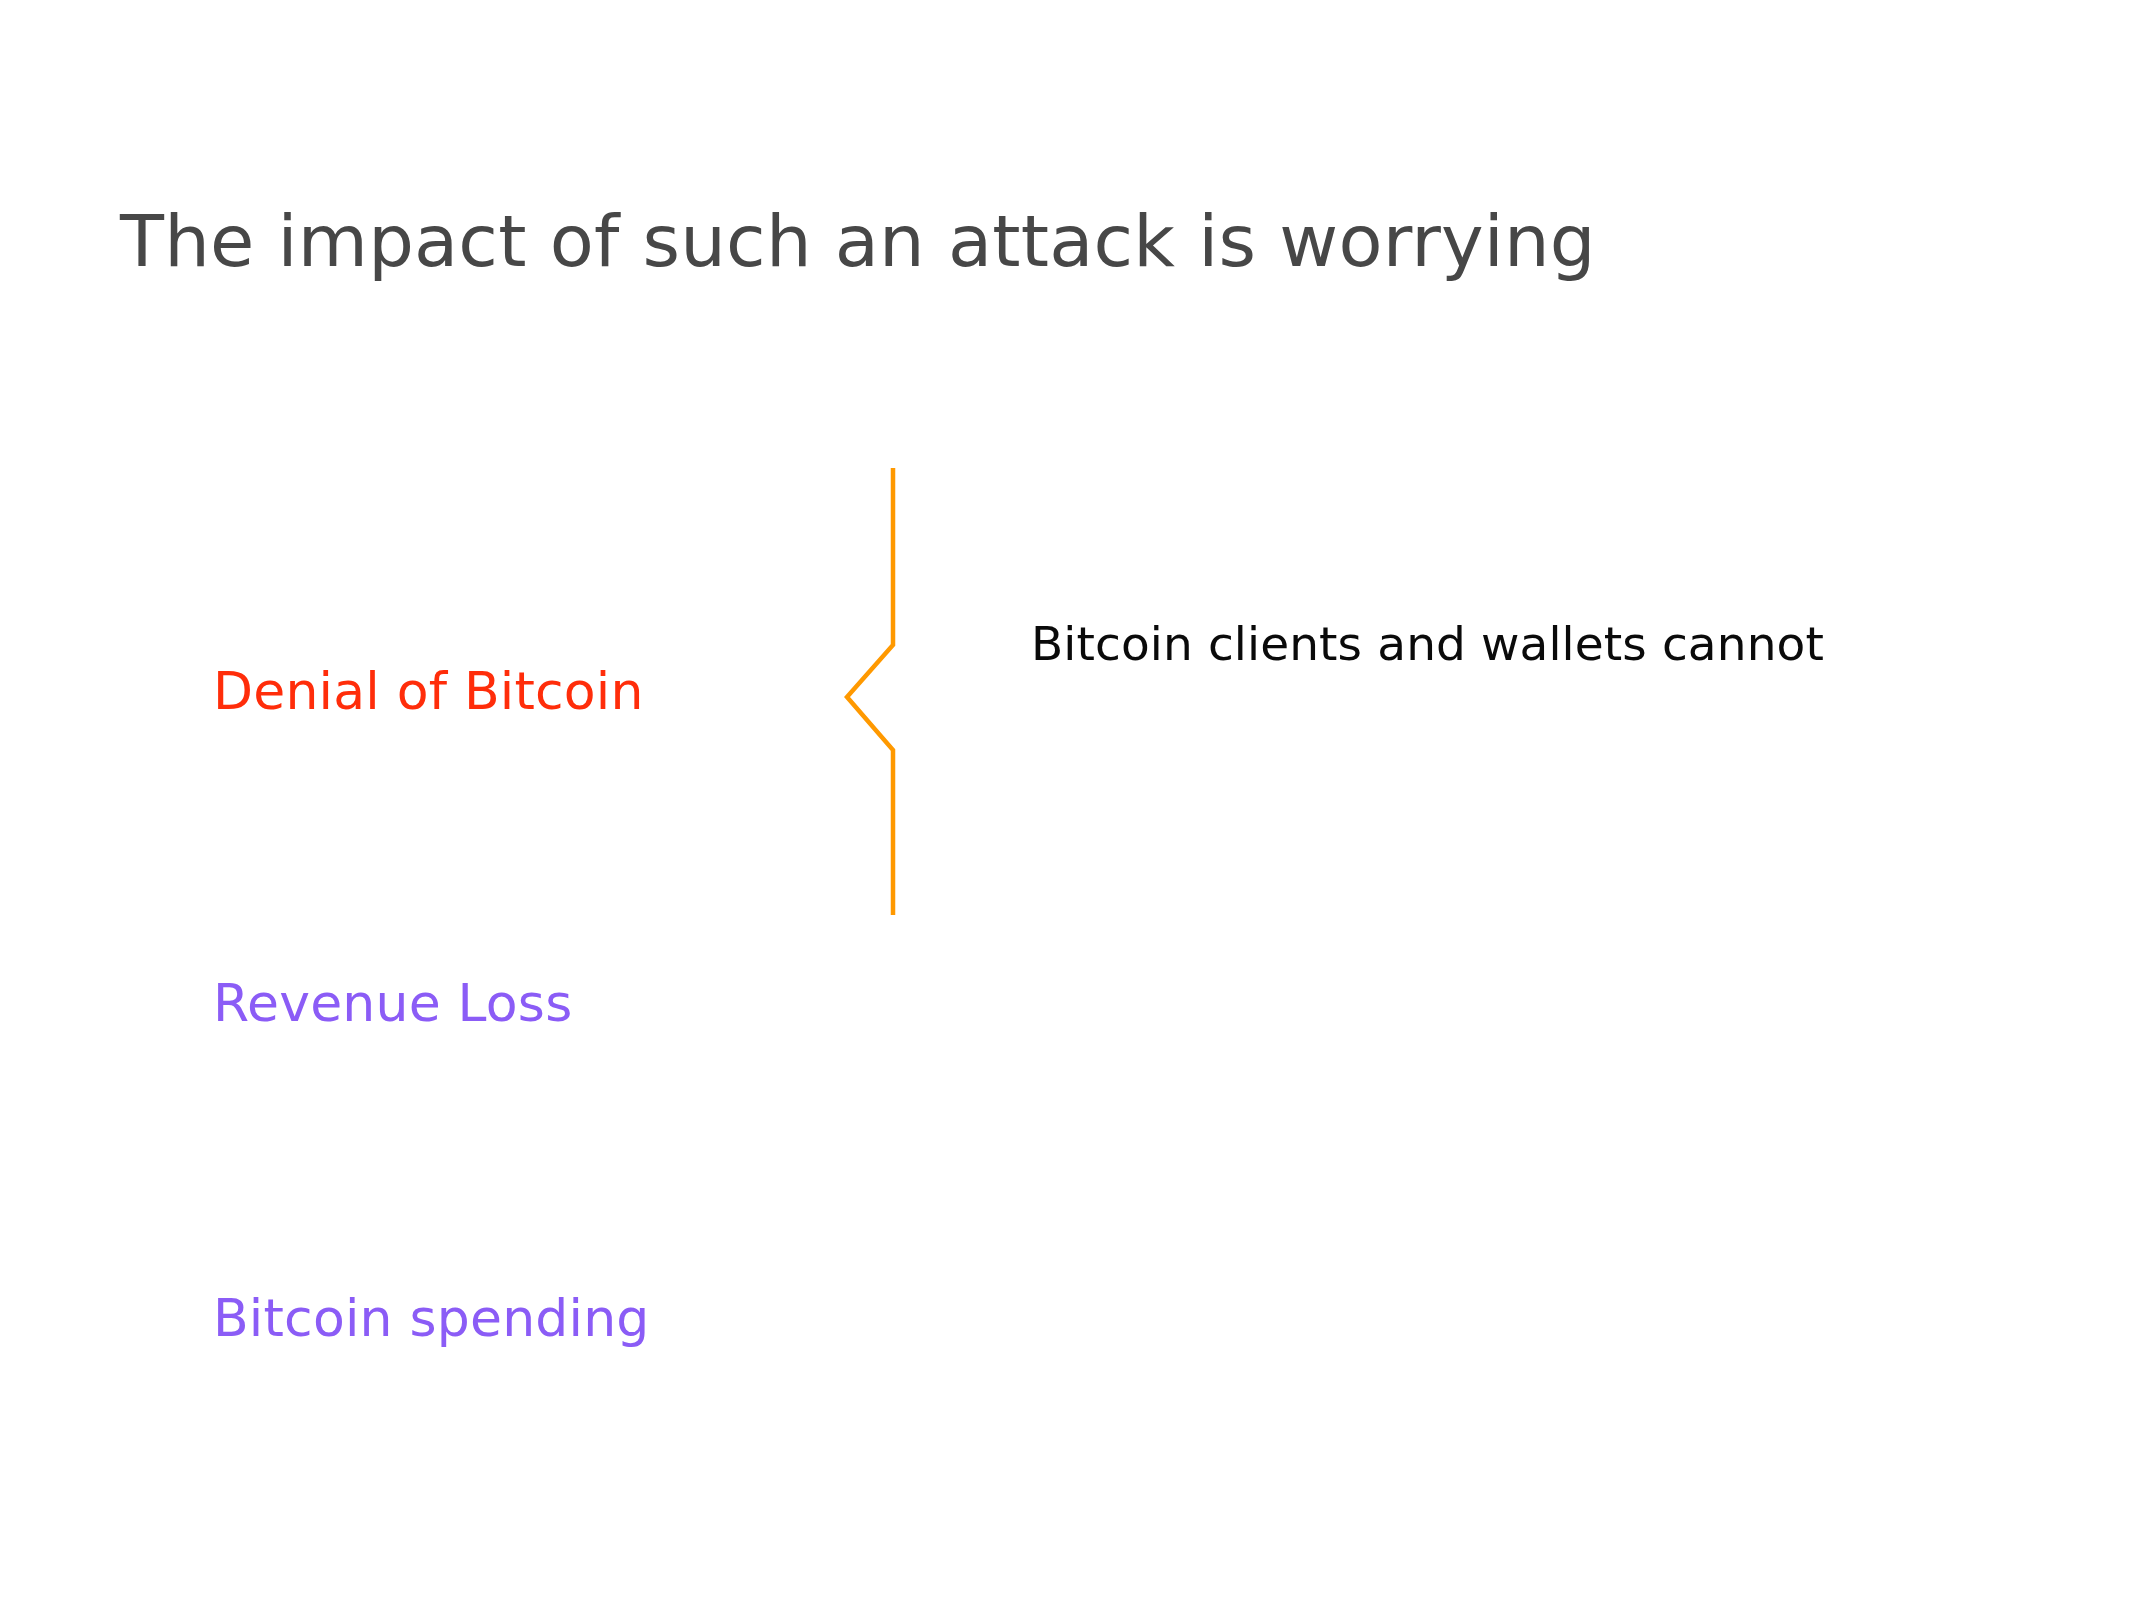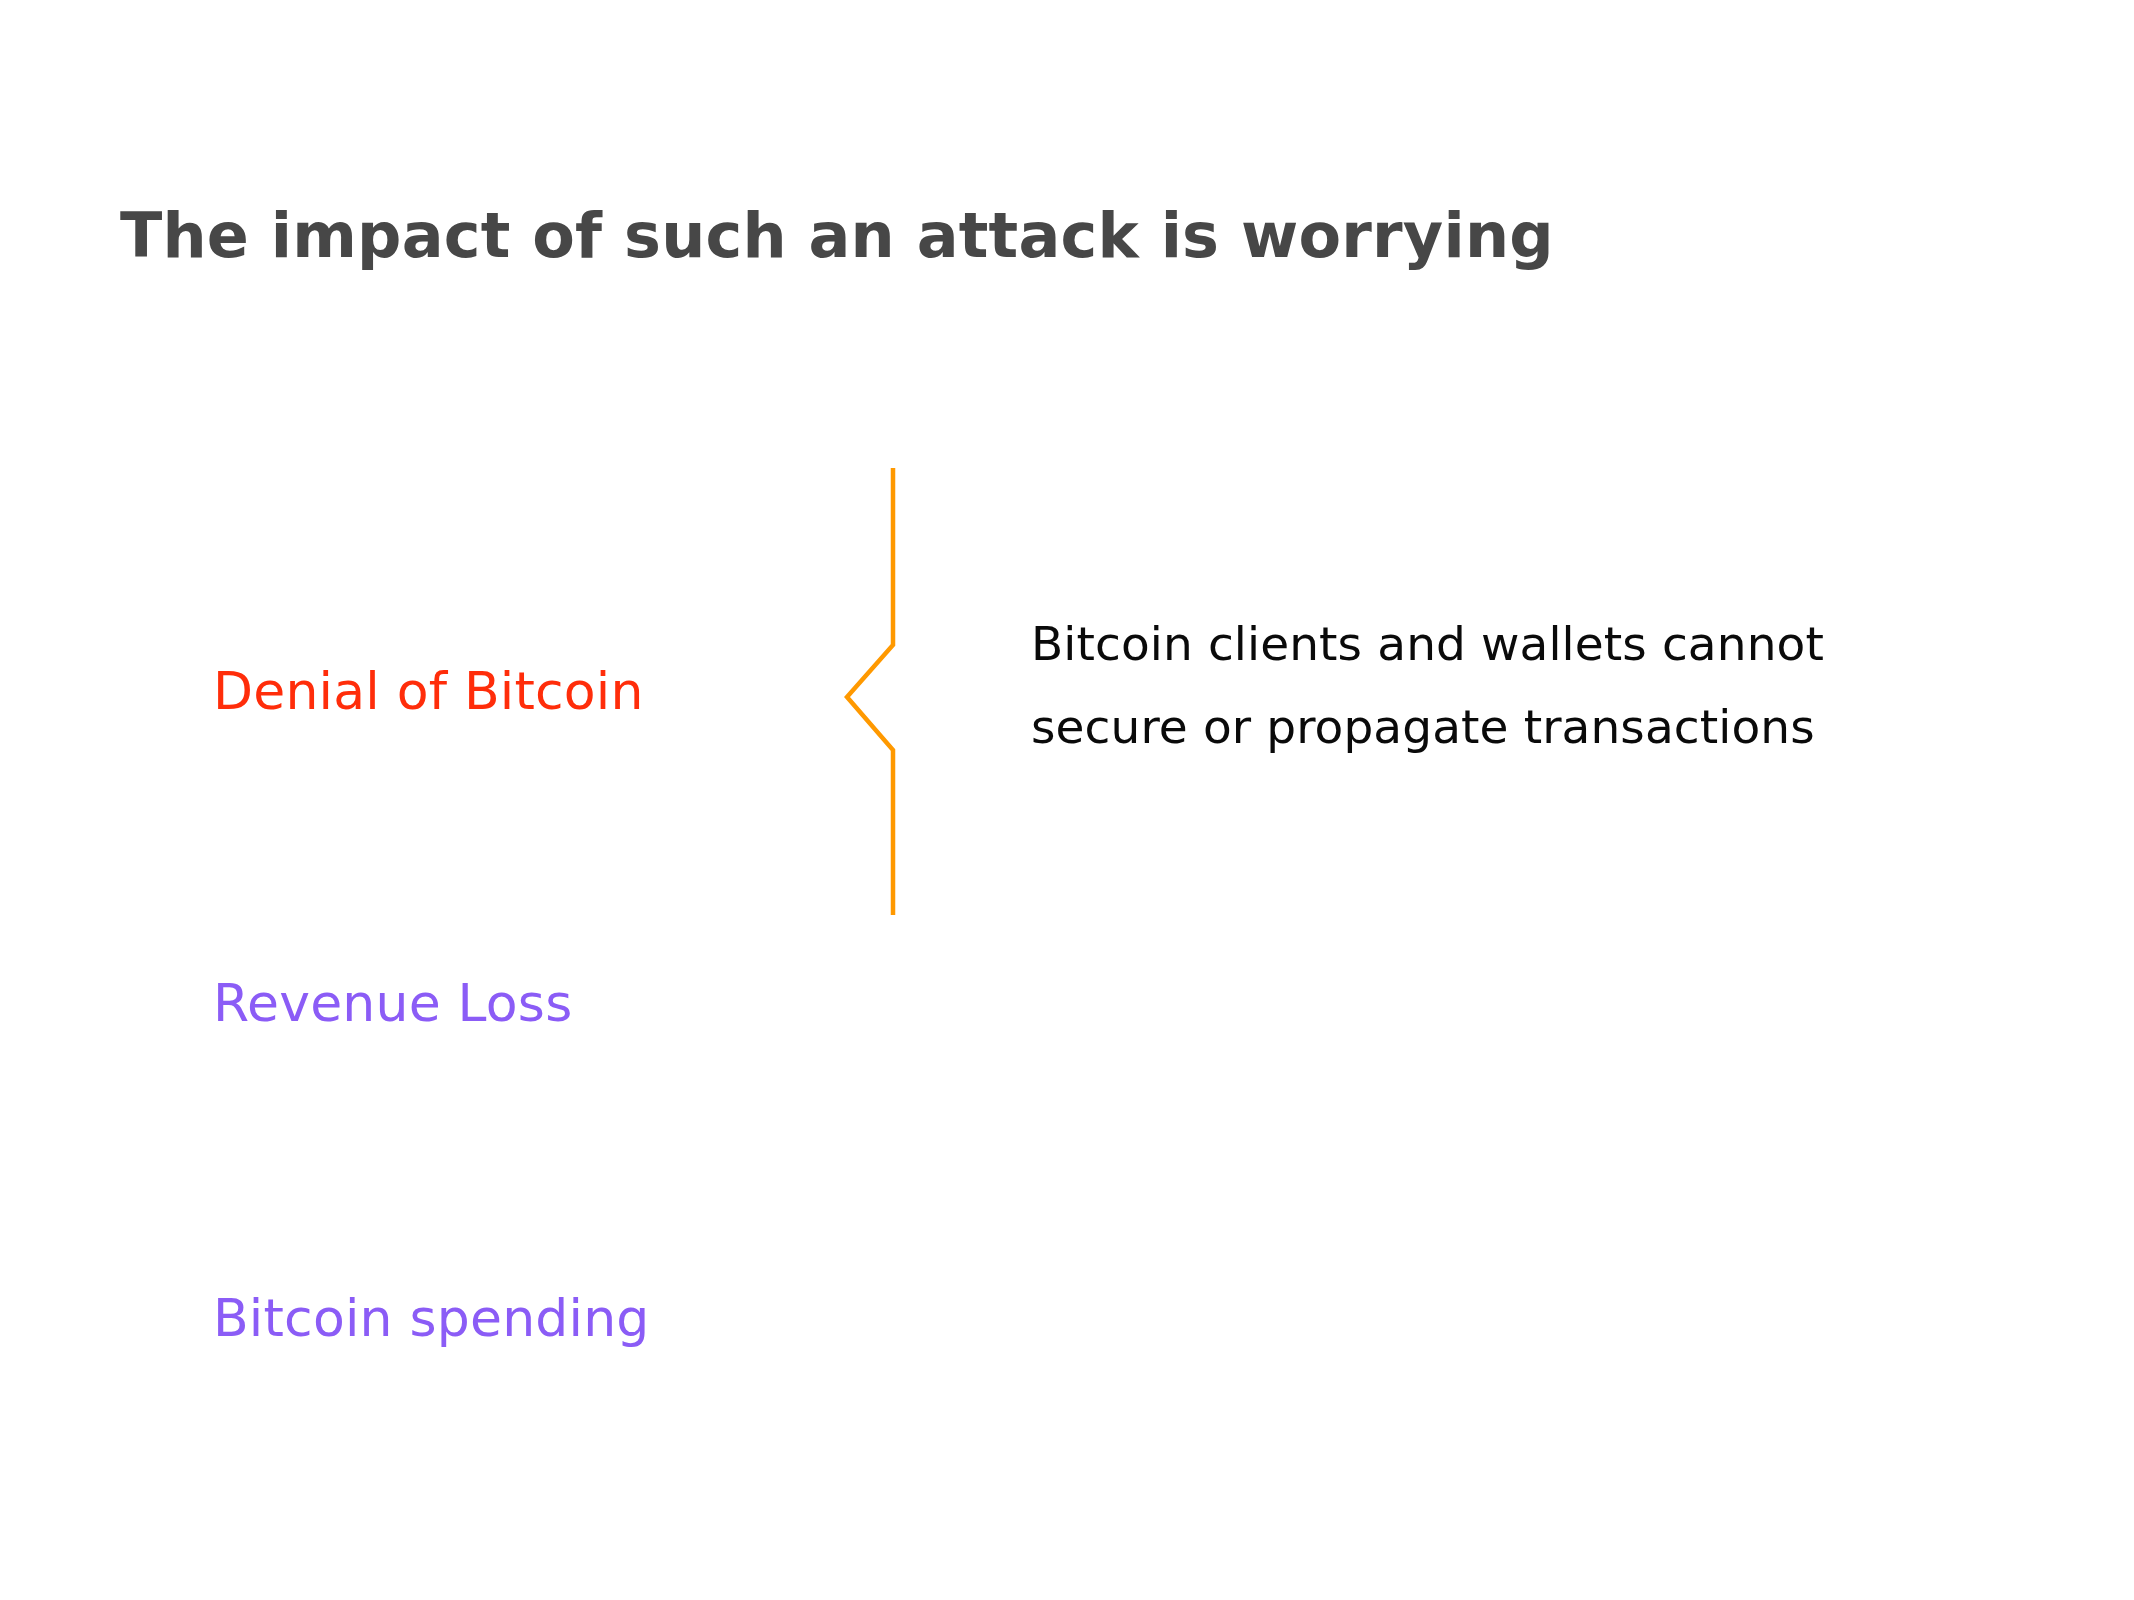--- a/index.html
+++ b/index.html
@@ -17,22 +17,22 @@
     overflow: hidden;
     font-family: "DejaVu Sans", "Liberation Sans", sans-serif;
     -webkit-font-smoothing: antialiased;
   }
 
   
   #slide-title {
     position: absolute;
     left: 120px;
     top: 205px;
-    font-size: 62px;
-    font-weight: 700;
+    font-size: 72px;
+    font-weight: 400;
     line-height: 1.0;
     letter-spacing: 0.2px;
     color: #474747;
     white-space: nowrap;
   }
 
   
   .impact-item {
     position: absolute;
     left: 213px;
@@ -102,16 +102,15 @@
   </div>
 
   <div id="brace-connector">
     <svg viewBox="0 0 90 490" xmlns="http://www.w3.org/2000/svg">
       <path d="M 63 18 L 63 195 L 17 247 L 63 300 L 63 465" fill="none" stroke="#ff9900" stroke-width="4.5" stroke-linecap="butt" stroke-linejoin="miter"></path>
     </svg>
   </div>
 
   <div id="description-block">
     <div class="description-line">Bitcoin clients and wallets cannot</div>
-    <div class="description-line">secure or propagate transactions</div>
   </div>
 
 </div>
 
 </body></html>

